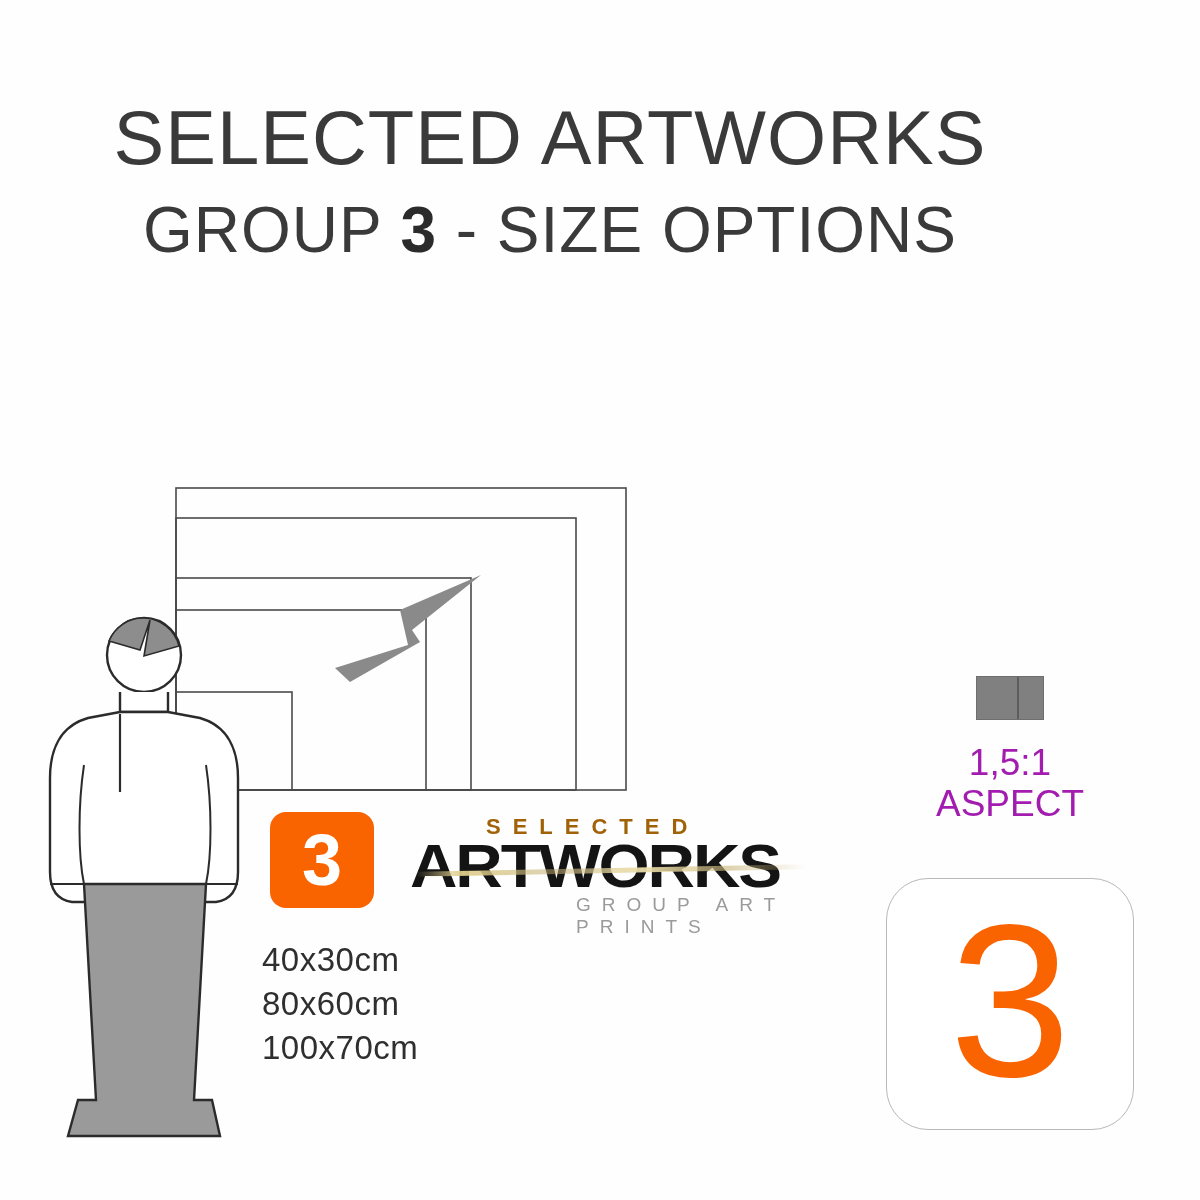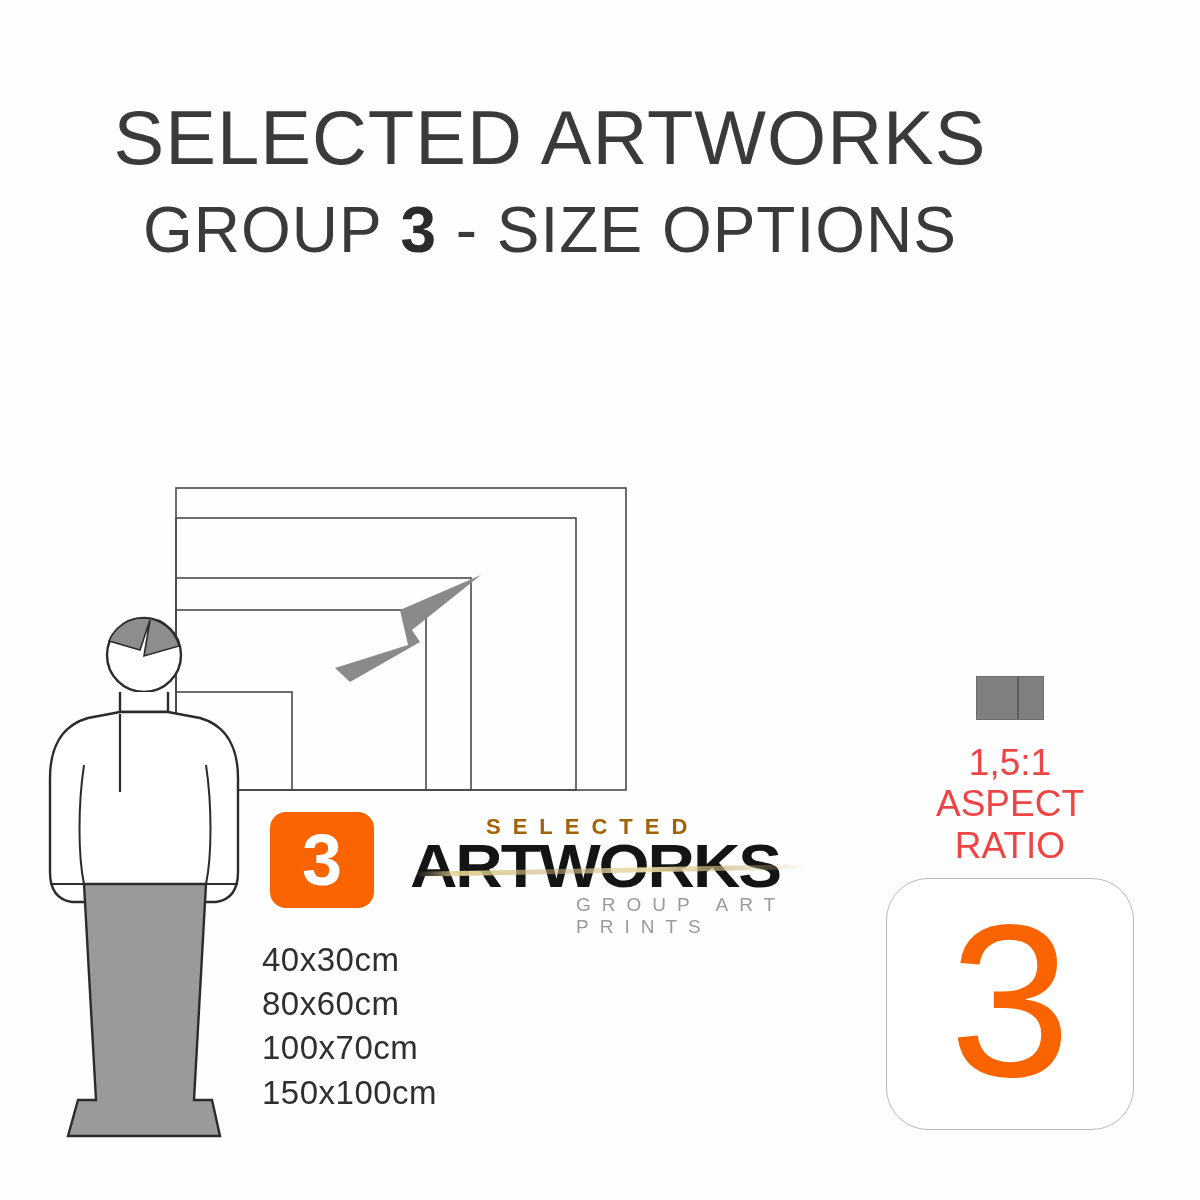--- a/index.html
+++ b/index.html
@@ -170,21 +170,21 @@
     top: 0;
     bottom: 0;
     left: 60%;
     width: 2px;
     background: #5d5d5d;
   }
   .aspect-text {
     margin-top: 22px;
     font-size: 37px;
     font-weight: 300;
-    color: #ef4444;
+    color: #a21caf;
     line-height: 1.12;
     font-family: "Liberation Sans", sans-serif;
   }
 
   
   .big-tile {
     position: absolute;
     top: 878px;
     left: 886px;
     width: 248px;
@@ -256,31 +256,29 @@
       <div class="logo-artworks">ARTWORKS</div>
       <div class="logo-brush"></div>
       <div class="logo-fineart">GROUP ART PRINTS</div>
     </div>
   </div>
 
   <div class="size-list">
     <div class="size-item">40x30cm</div>
     <div class="size-item">80x60cm</div>
     <div class="size-item">100x70cm</div>
-    <div class="size-item">150x100cm</div>
   </div>
 
   <div class="aspect-block">
     <div class="aspect-rect">
       <div class="divider"></div>
     </div>
     <div class="aspect-text">
       <div>1,5:1</div>
       <div>ASPECT</div>
-      <div>RATIO</div>
     </div>
   </div>
 
   <div class="big-tile">
     <div class="big-tile-num">3</div>
   </div>
 
 </div>
 
 </body></html>

